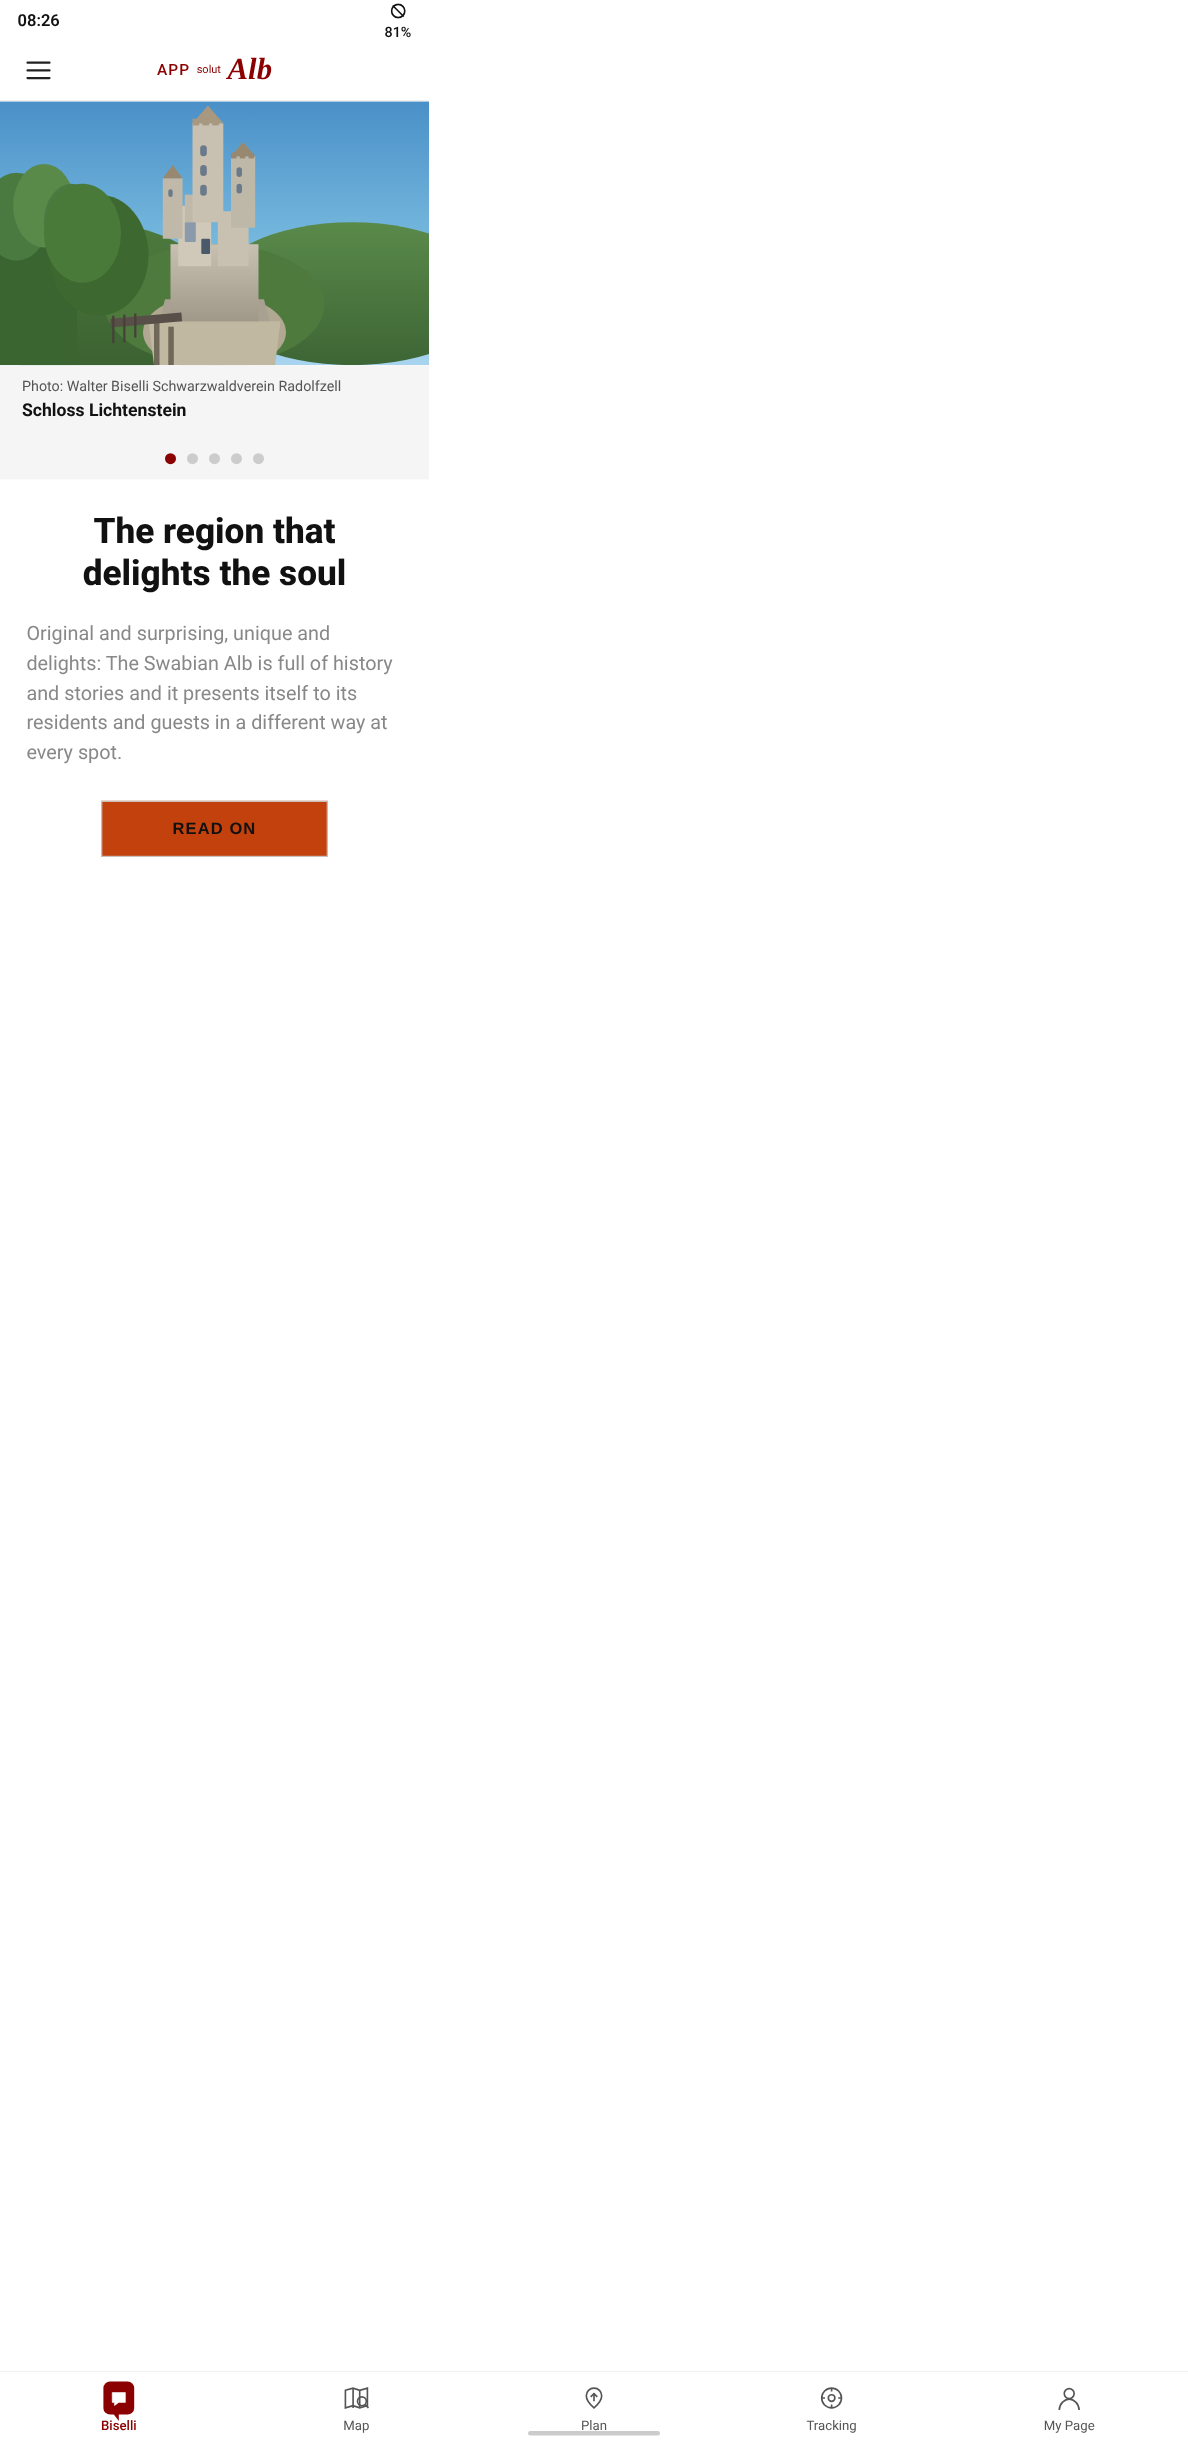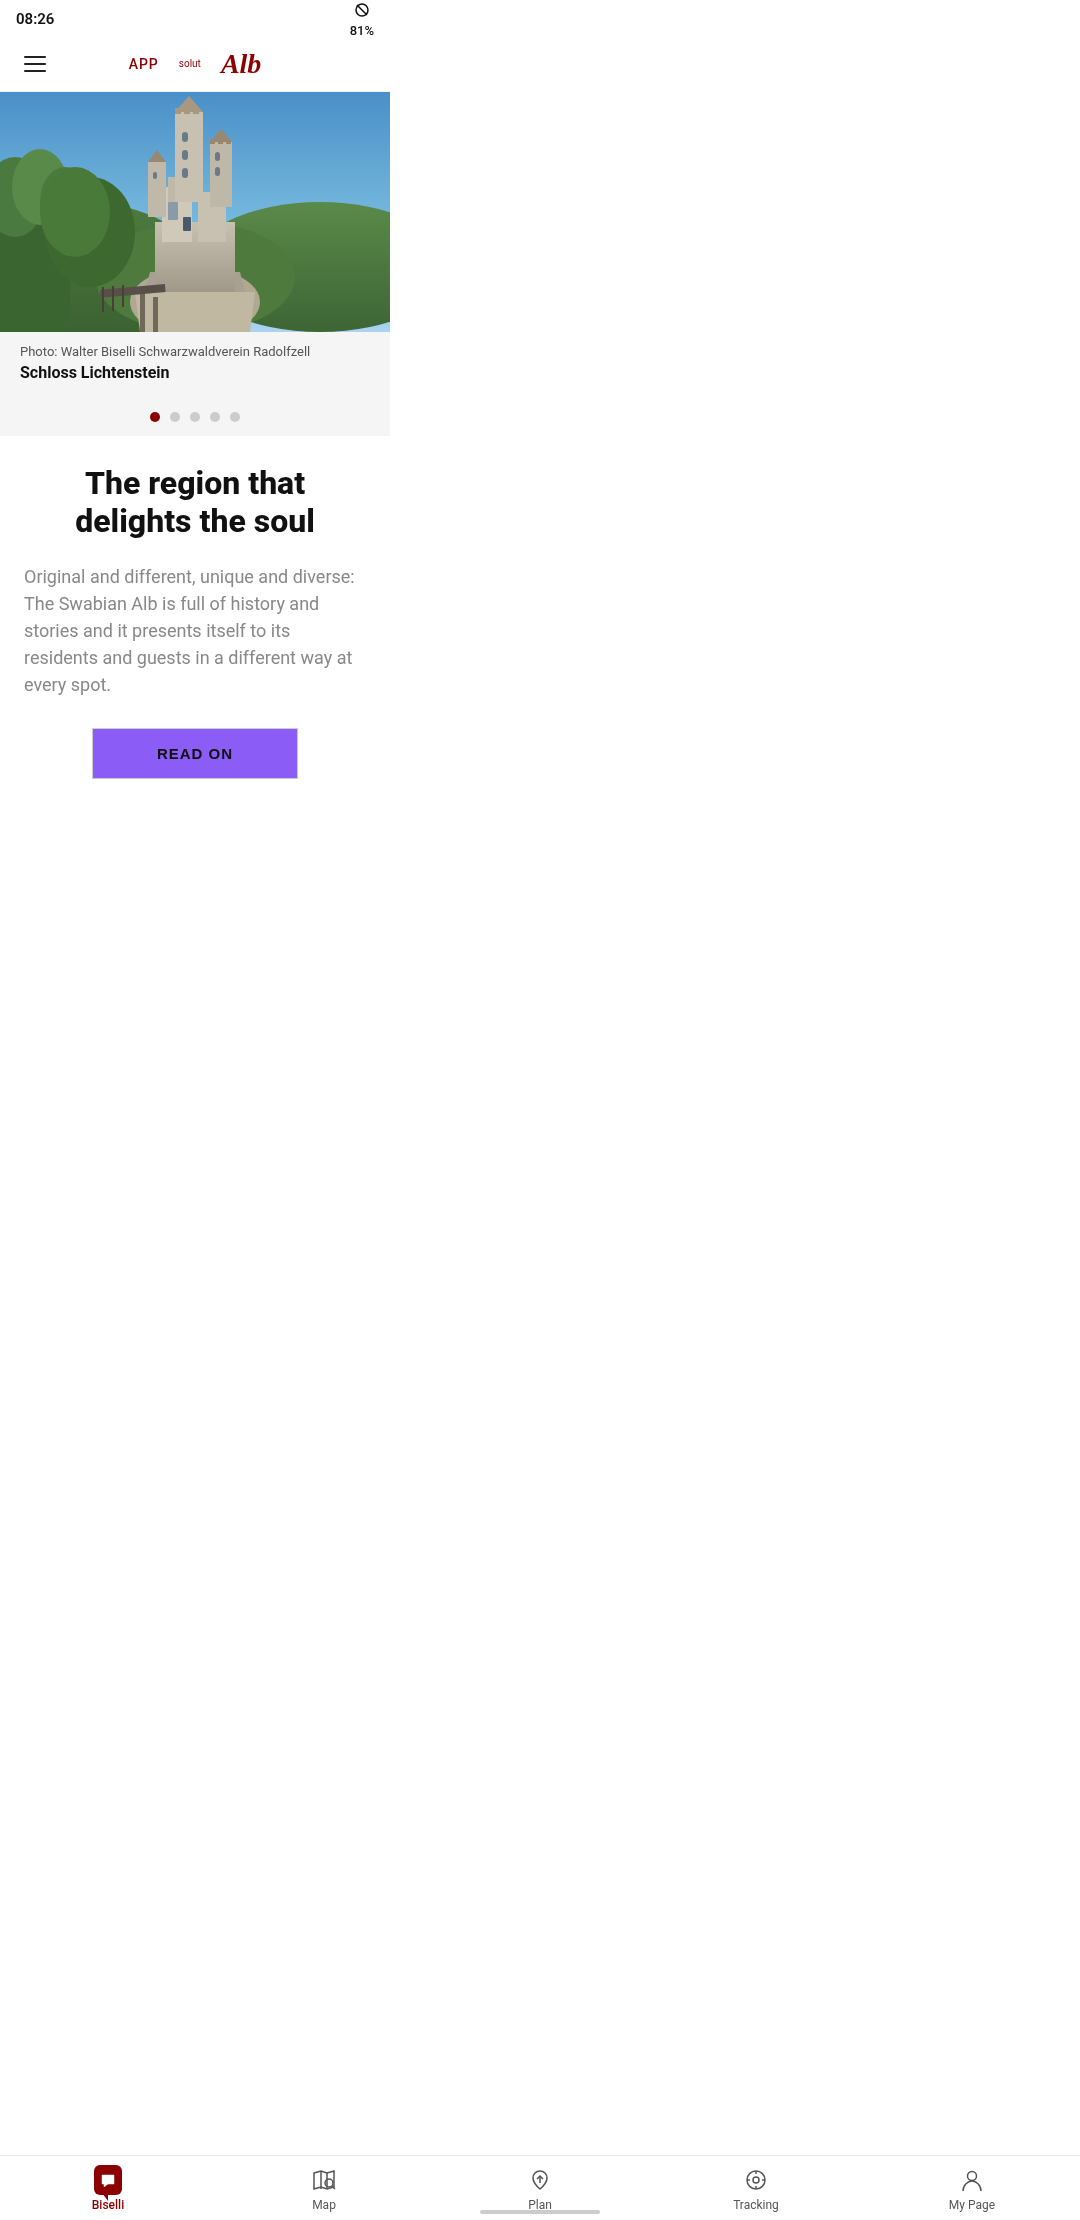--- a/index.html
+++ b/index.html
@@ -61,21 +61,21 @@
     .hamburger-btn span {
       display: block;
       width: 22px;
       height: 2px;
       background: #222;
       border-radius: 1px;
     }
     .logo-area {
       display: flex;
       align-items: center;
-      gap: 20px;
+      gap: 6px;
       text-align: center;
     }
 
     
     .photo-credit-section {
       background: #f5f5f5;
       padding: 12px 20px 16px;
     }
     .photo-credit {
       font-size: 13px;
@@ -127,21 +127,21 @@
       margin-bottom: 30px;
     }
 
     
     .read-on-btn {
       display: block;
       width: 60%;
       margin: 0 auto 20px;
       padding: 16px 20px;
       border: 1.5px solid #ccc;
-      background: #8b5cf6;
+      background: #c2410c;
       text-align: center;
       font-size: 15px;
       font-weight: 700;
       color: #111;
       letter-spacing: 1px;
       cursor: pointer;
     }
 
     
     .bottom-nav {
@@ -361,21 +361,21 @@
 <div class="carousel-dots">
   <div class="dot active"></div>
   <div class="dot"></div>
   <div class="dot"></div>
   <div class="dot"></div>
   <div class="dot"></div>
 </div>
 
 <div class="content-section">
   <h1 class="headline">The region that delights the soul</h1>
-  <p class="body-text">Original and different, unique and diverse: The Swabian Alb is full of history and stories and it presents itself to its residents and guests in a different way at every spot.</p>
+  <p class="body-text">Original and surprising, unique and delights: The Swabian Alb is full of history and stories and it presents itself to its residents and guests in a different way at every spot.</p>
   <button class="read-on-btn">READ ON</button>
 </div>
 
 <div style="height: 80px;"></div>
 
 <nav class="bottom-nav">
 
   <div class="nav-item active">
     <div class="nav-icon">
       <div class="discover-icon-bg">

